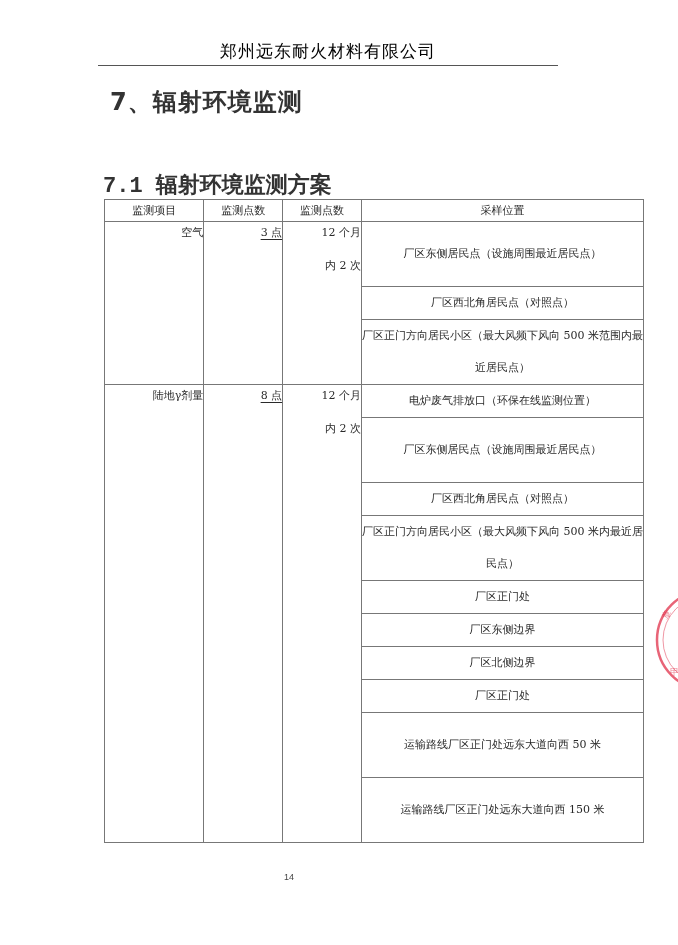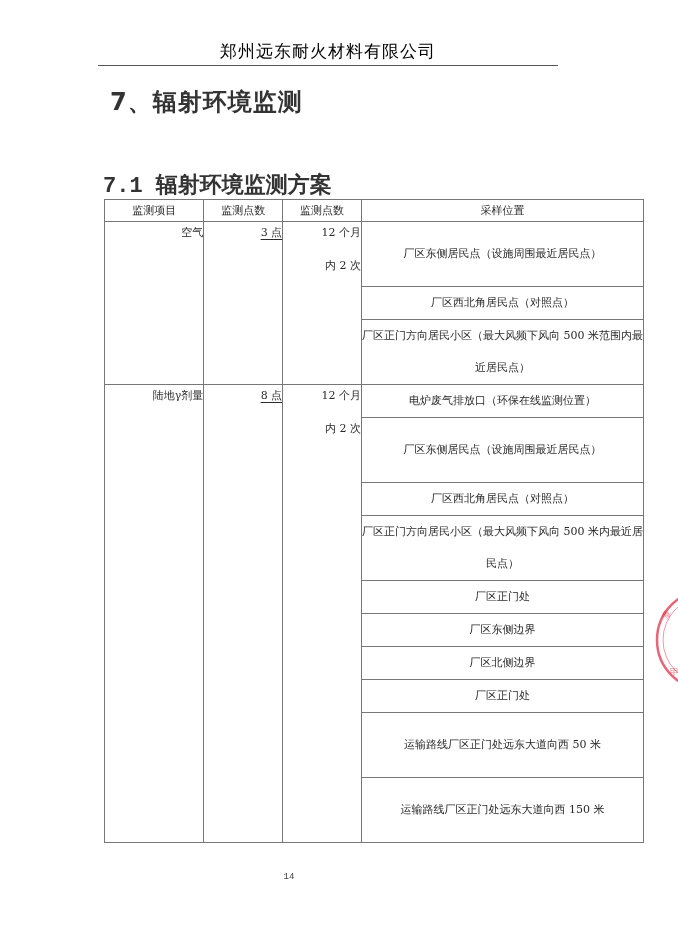--- a/index.html
+++ b/index.html
@@ -16,21 +16,21 @@
   table.plan td, table.plan th { border:1px solid #777; padding:0; text-align:center; font-weight:normal; }
   table.plan th { height:21px; line-height:21px; }
   .c1 { width:86px; } .c2 { width:68px; } .c3 { width:68px; } .c4 { width:246px; }
   td.top { vertical-align:top; padding-top:6px; line-height:33px; }
   td.top .ln { line-height:33px; display:block; margin-top:-6px;text-align:right; }
   td.loc { line-height:32px; padding:0 4px; }
   td.loc.double { height:64px; }
   td.loc.single { height:32px; }
   .ul { text-decoration:underline; text-underline-offset:3px;margin-top:17px; }
   .page-num { position:absolute; top:872px; left:0; width:578px; text-align:center;
-              font-family:Liberation Mono, monospace; font-size:9px; color:#444; }
+              font-family:Liberation Sans, sans-serif; font-size:9px; color:#444; }
   .stamp { position:absolute; left:645px; top:580px; width:70px; height:120px; }
 </style>
 </head>
 <body>
 
 <div class="company">郑州远东耐火材料有限公司</div>
 <div class="header-rule"></div>
 
 <div class="h1">7、辐射环境监测</div>
 <div class="h2">7.1 辐射环境监测方案</div>

